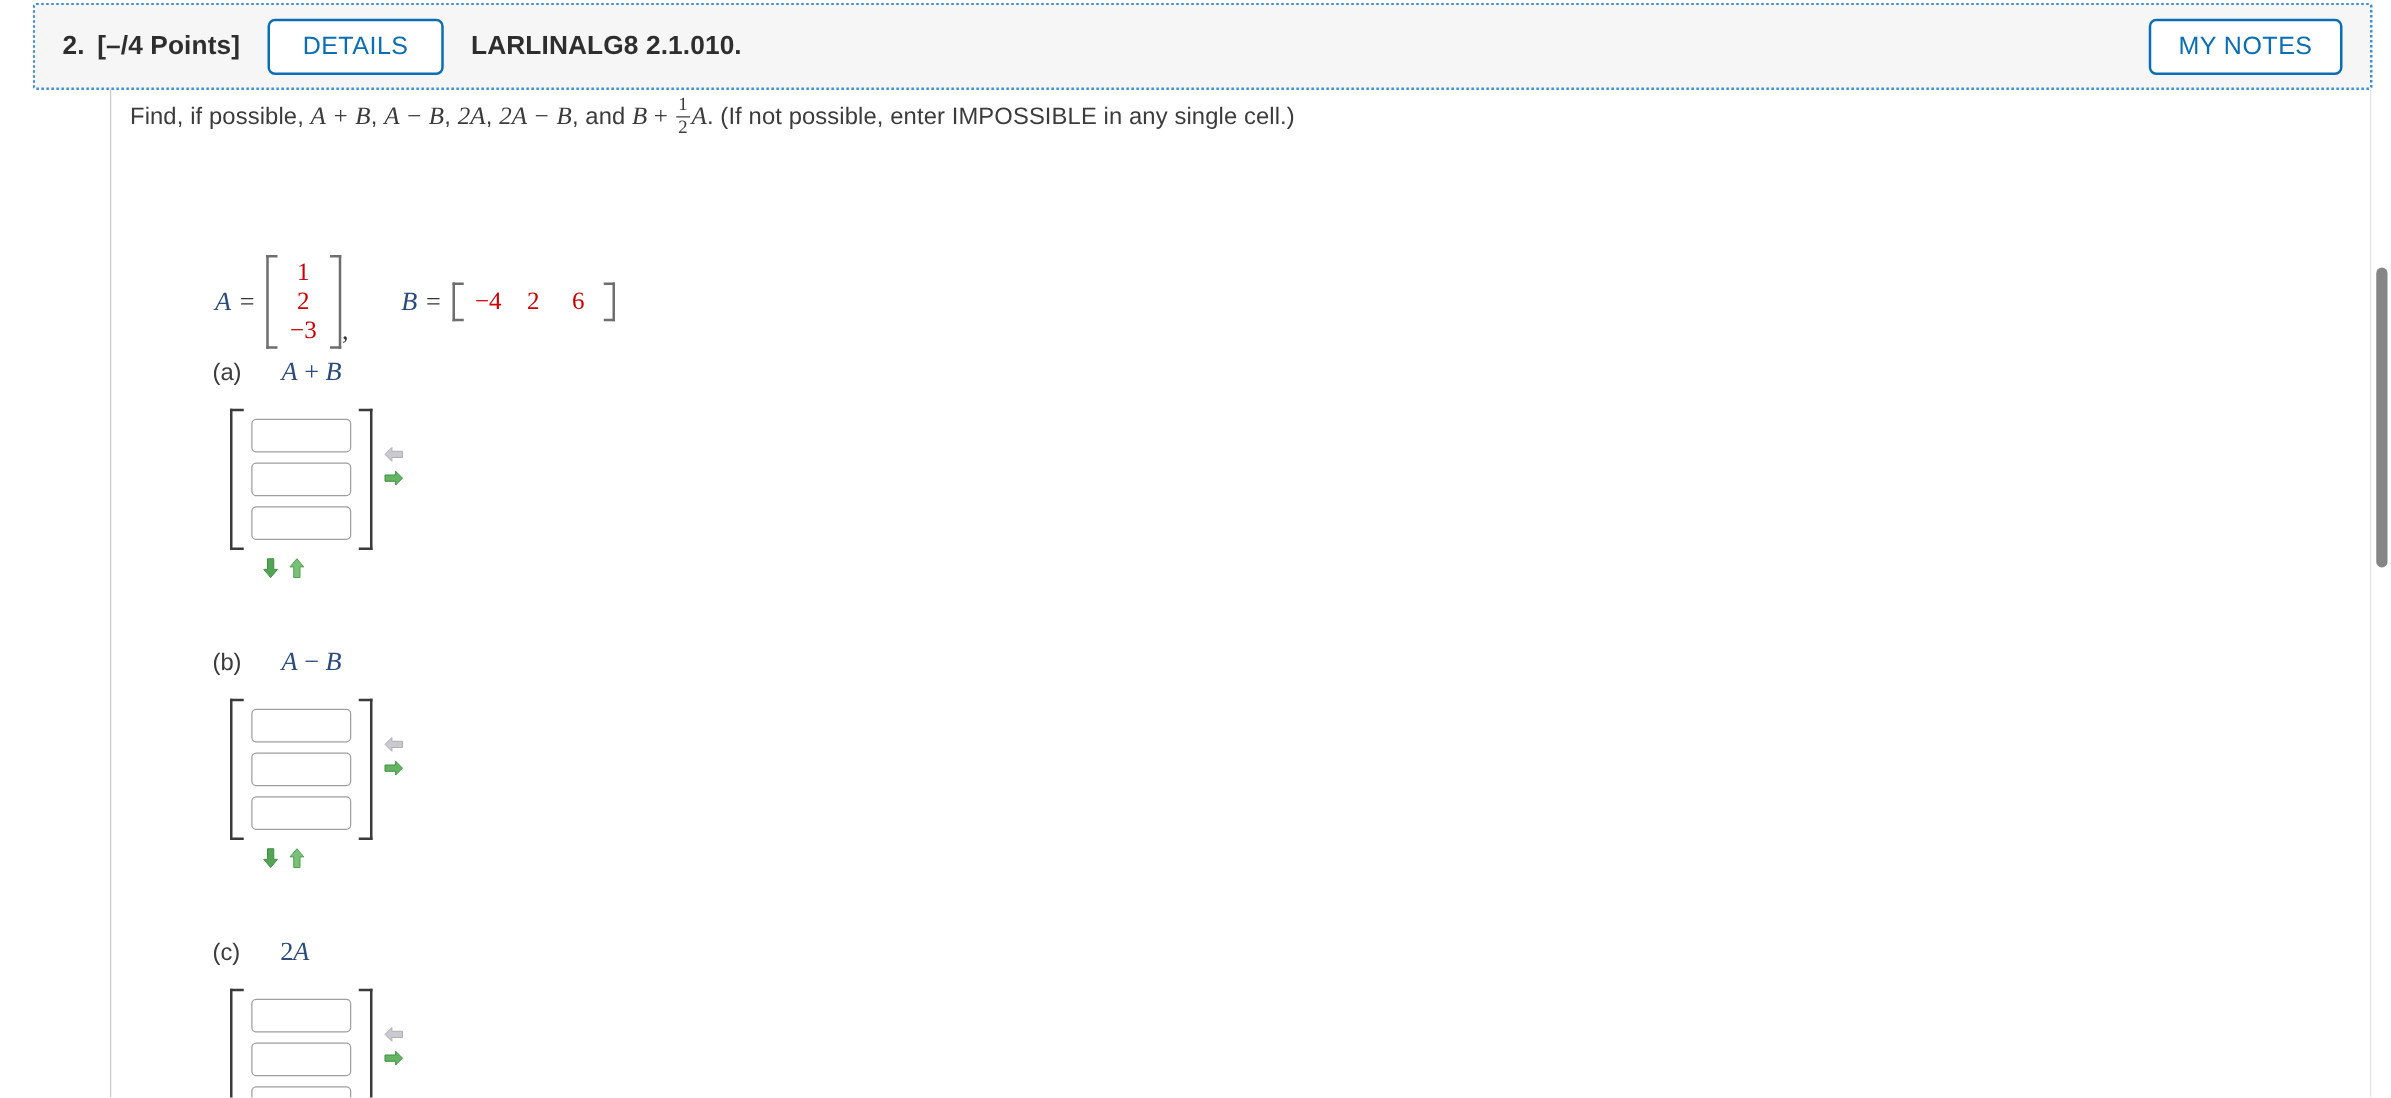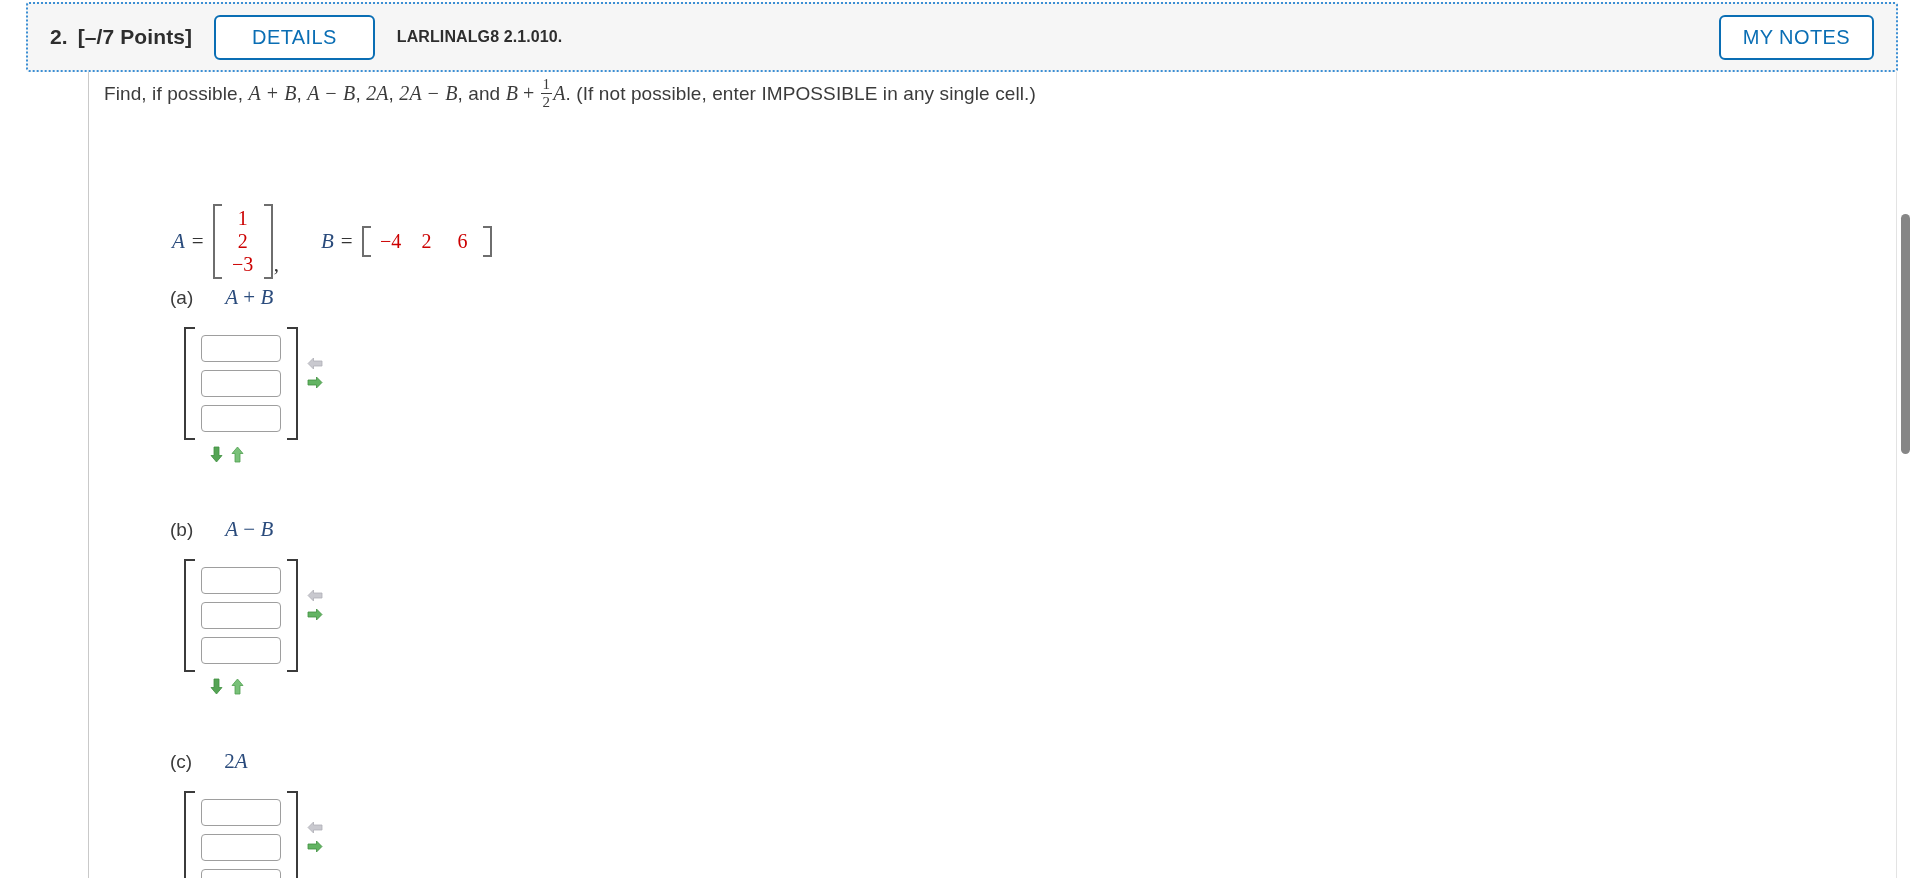--- a/index.html
+++ b/index.html
@@ -53,23 +53,23 @@
     font-size: 20px;
     letter-spacing: .4px;
     height: 45px;
     line-height: 41px;
     padding: 0 22px;
     text-align: center;
     white-space: nowrap;
     cursor: pointer;
     font-family: "Liberation Sans", sans-serif;
   }
-  .btn-details { padding: 0 36px; }
+  .btn-details { padding: 0 26px; }
   .qcode {
-    font-size: 16px;
+    font-size: 21px;
     font-weight: bold;
     color: #2e2e2e;
     margin-left: 22px;
     letter-spacing: .1px;
     white-space: nowrap;
   }
   .header-spacer { flex: 1 1 auto; }
   .header-right {
     display: flex;
     align-items: center;
@@ -264,21 +264,21 @@
     height: 240px;
     background: #868686;
     border-radius: 5px;
   }
 </style>
 </head>
 <body>
 
 <div class="qheader-wrap">
   <span class="qnum">2.</span>
-  <span class="qpoints">[–/7 Points]</span>
+  <span class="qpoints">[–/4 Points]</span>
   <div class="btn btn-details">DETAILS</div>
   <span class="qcode">LARLINALG8 2.1.010.</span>
   <div class="header-spacer"></div>
   <div class="header-right">
     <div class="btn">MY NOTES</div>
   </div>
 </div>
 
 <div class="content">
 

